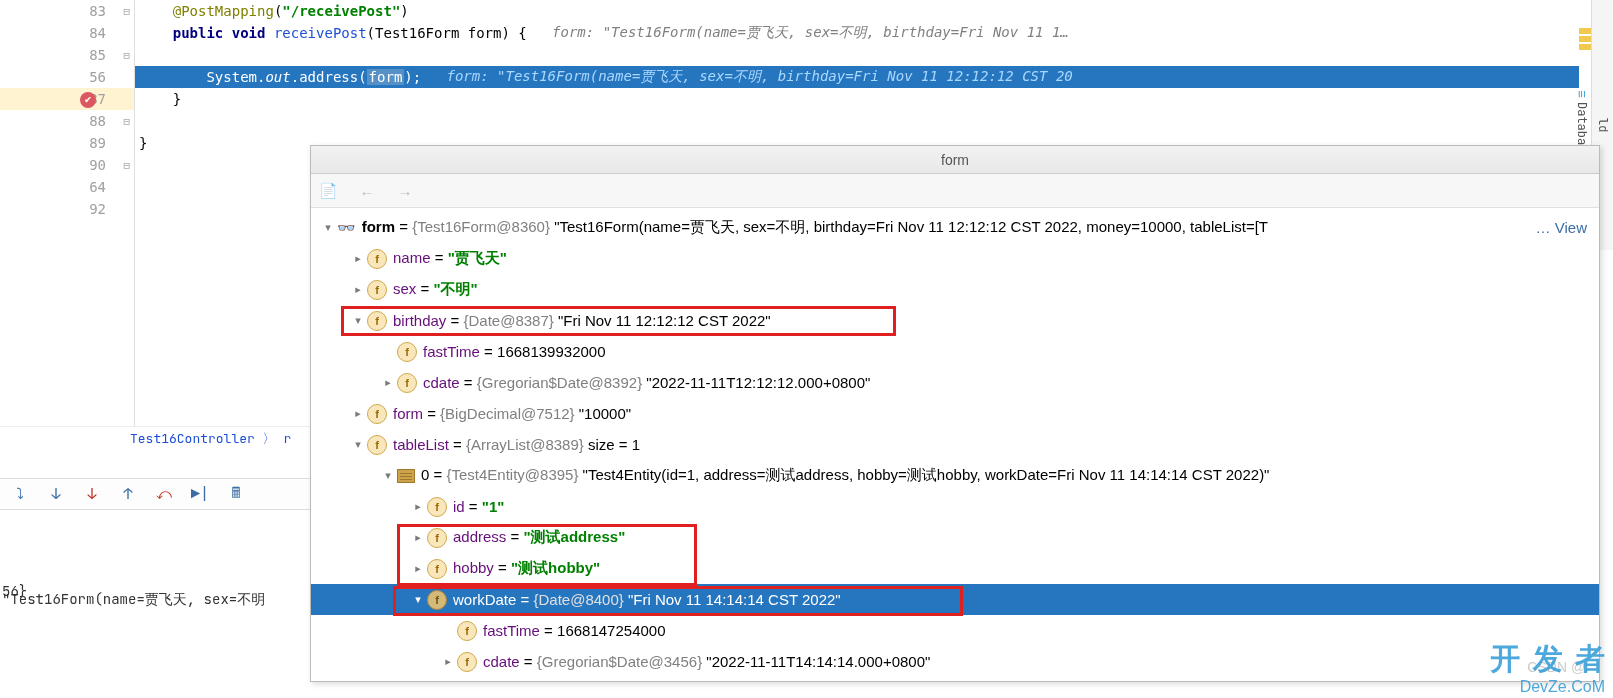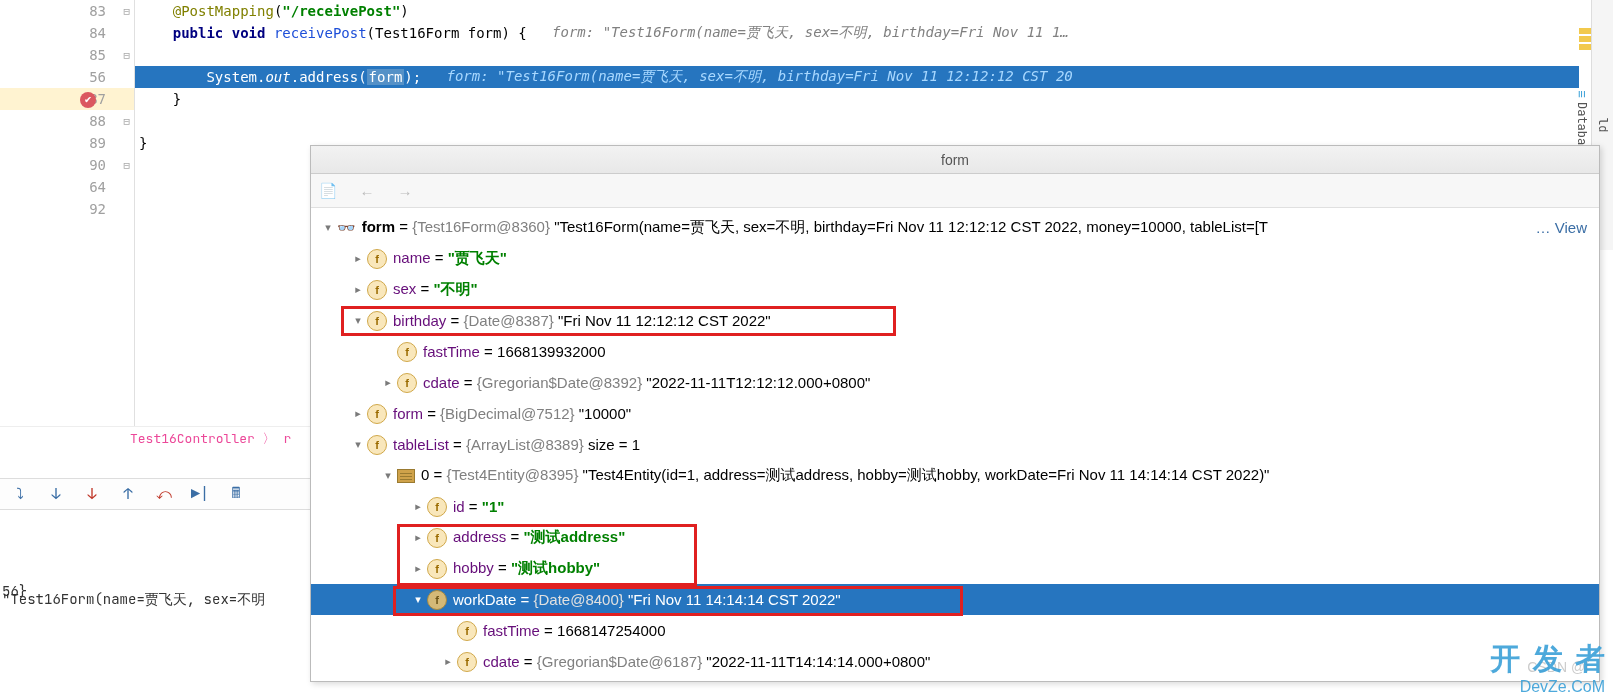--- a/index.html
+++ b/index.html
@@ -84,21 +84,21 @@
       height: 230px;
       background: #fff;
     }
     .right-stripe .mark-y { position: absolute; right: 0; width: 12px; height: 6px; background: #f2c94c; }
     .breadcrumb {
       position: absolute;
       left: 0;
       top: 426px;
       height: 24px;
       font-size: 13px;
-      color: #ec4899;
+      color: #1d4ed8;
       padding-left: 130px;
       display: flex;
       align-items: center;
       background: #fff;
       border-top: 1px solid #eee;
       width: 310px;
     }
     .bottom-toolbar {
       position: absolute;
       left: 0;
@@ -422,21 +422,21 @@
       <span class="indent" style="width:120px"></span>
       <span class="exp-icon"></span>
       <span class="badge badge-f">f</span>
       <span><span class="fld-name">fastTime</span><span class="fld-eq"> = </span><span class="fld-val-txt">1668147254000</span></span>
     </div>
 
     <div class="tree-row">
       <span class="indent" style="width:120px"></span>
       <span class="exp-icon">▸</span>
       <span class="badge badge-f">f</span>
-      <span><span class="fld-name">cdate</span><span class="fld-eq"> = </span><span class="fld-type">{Gregorian$Date@6187} </span><span class="fld-val-txt">"2022-11-11T14:14:14.000+0800"</span></span>
+      <span><span class="fld-name">cdate</span><span class="fld-eq"> = </span><span class="fld-type">{Gregorian$Date@3456} </span><span class="fld-val-txt">"2022-11-11T14:14:14.000+0800"</span></span>
     </div>
 
   </div>
 
   <div class="redbox" style="left:30px; top:160px; width:555px; height:30px;"></div>
   <div class="redbox" style="left:86px; top:378px; width:300px; height:62px;"></div>
   <div class="redbox" style="left:82px; top:440px; width:570px; height:30px;"></div>
 
   <div class="watermark1">CSDN @f</div>
 </div>

